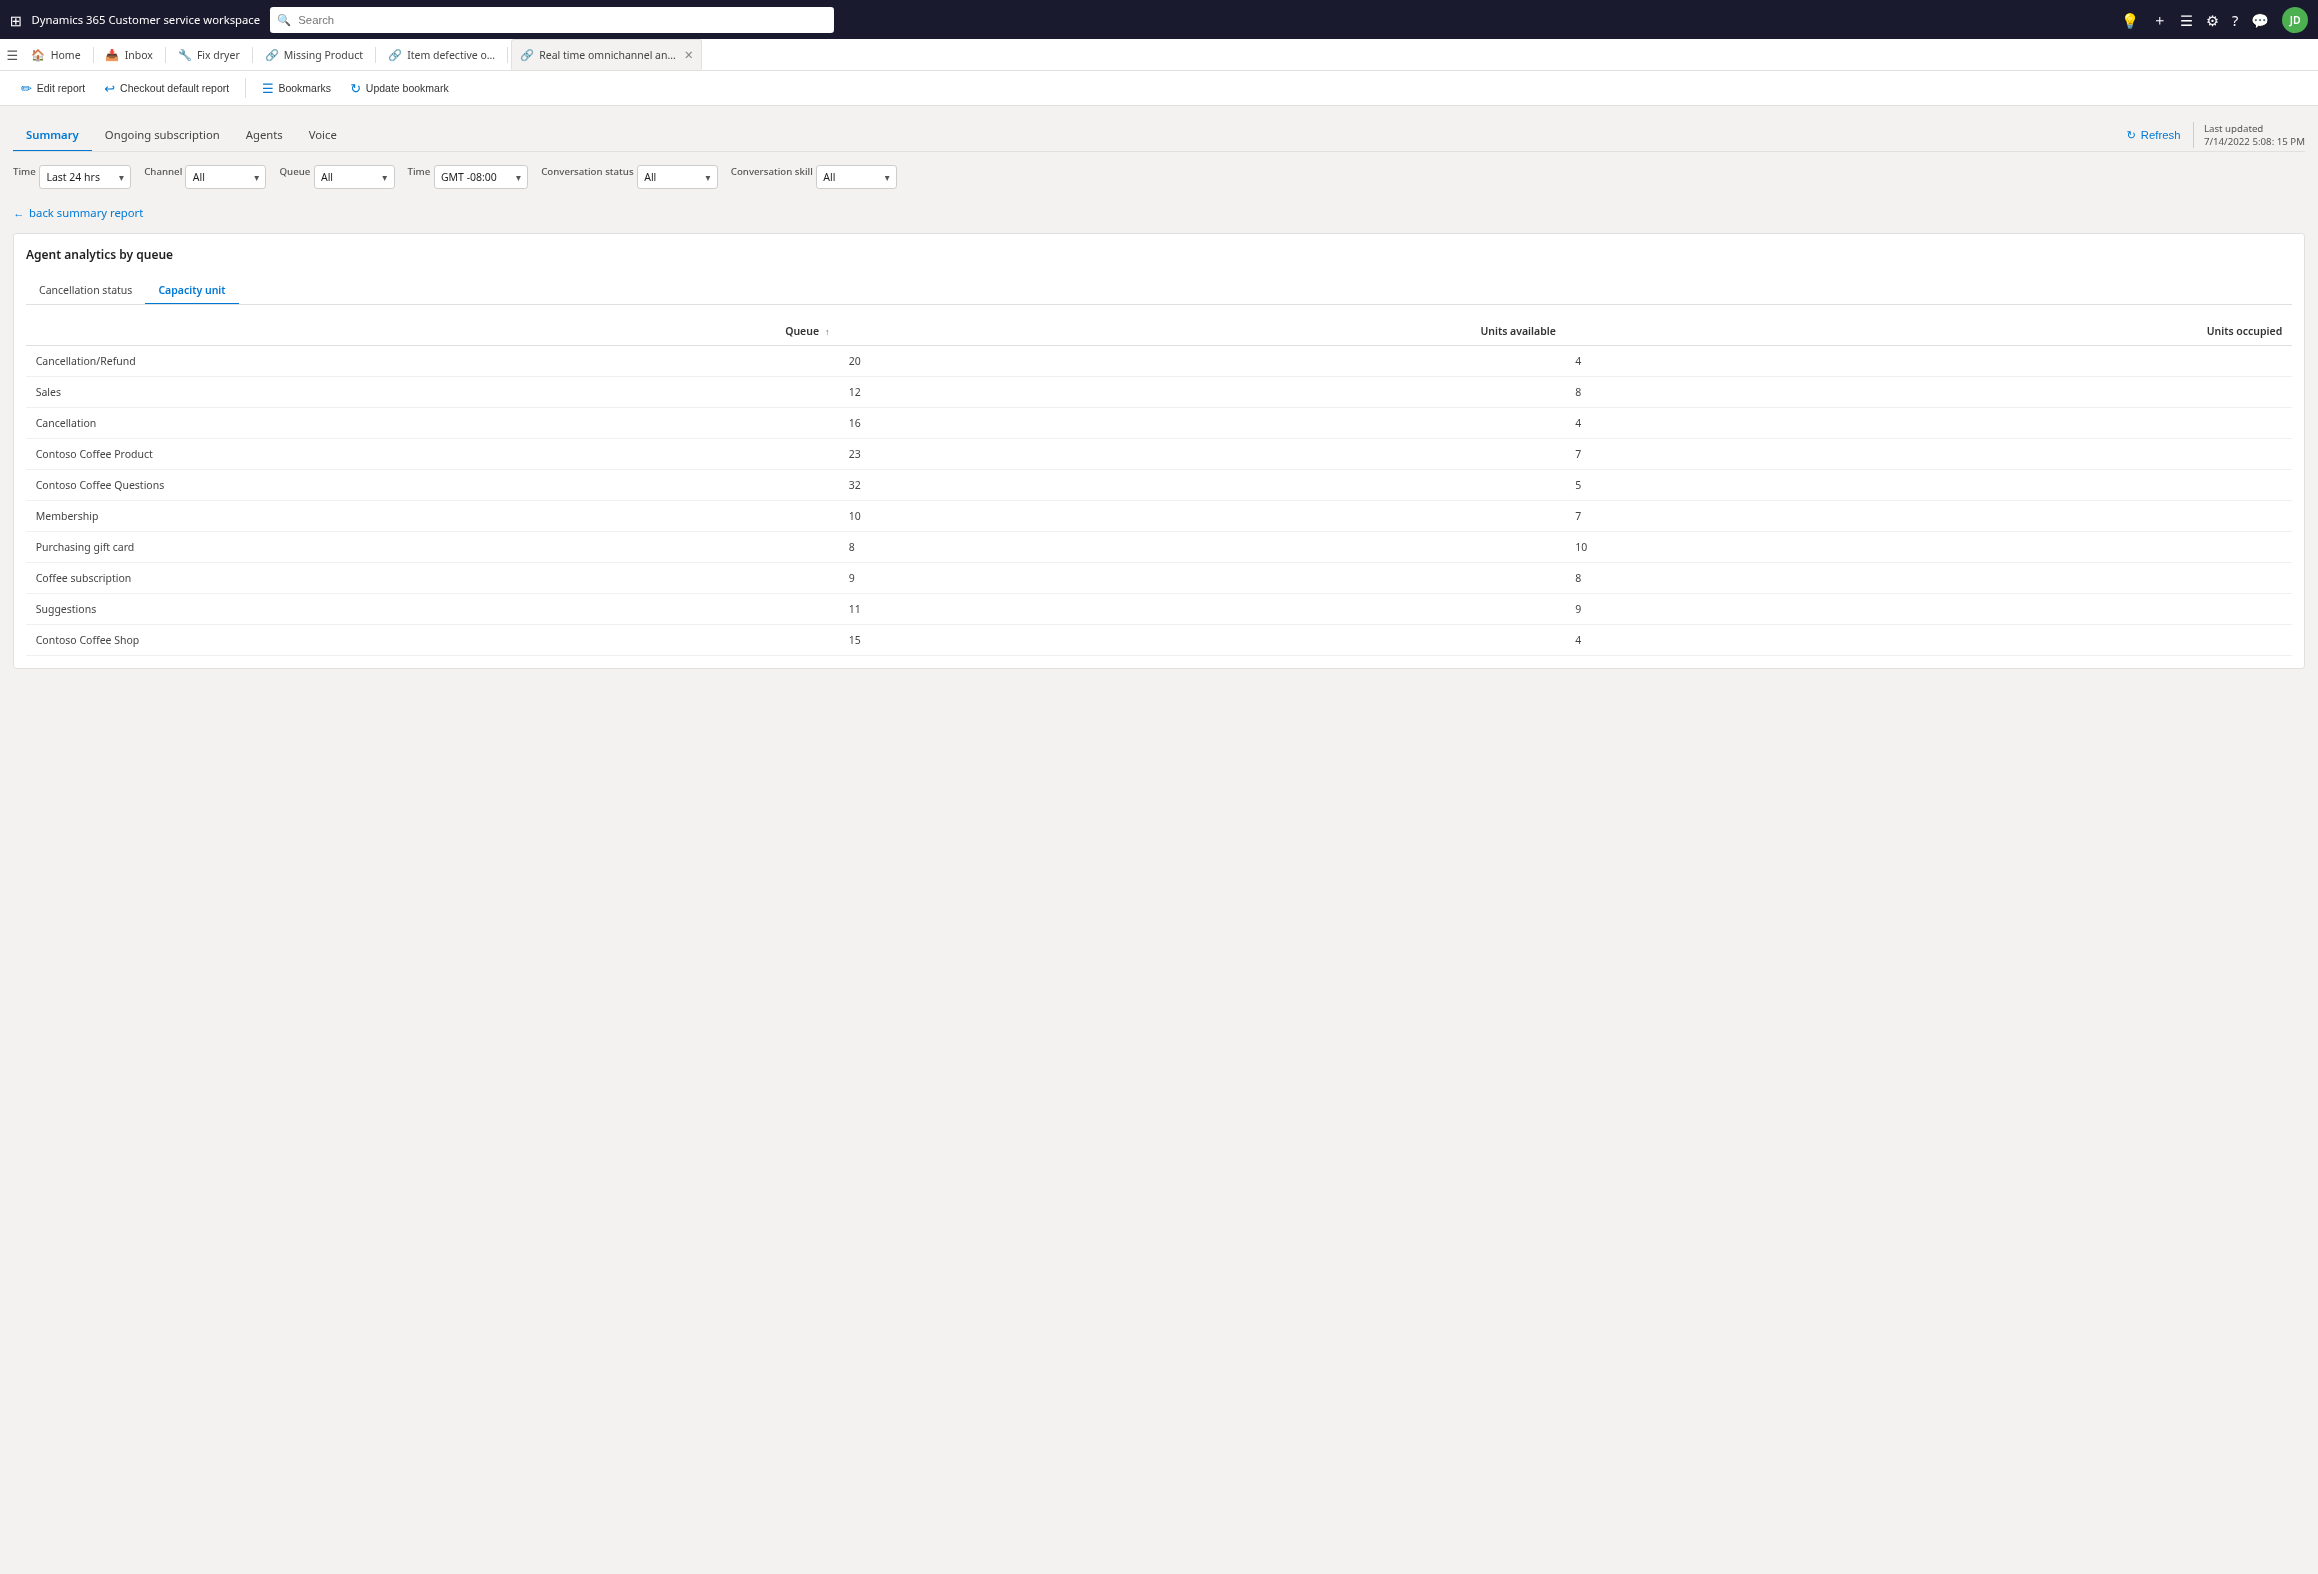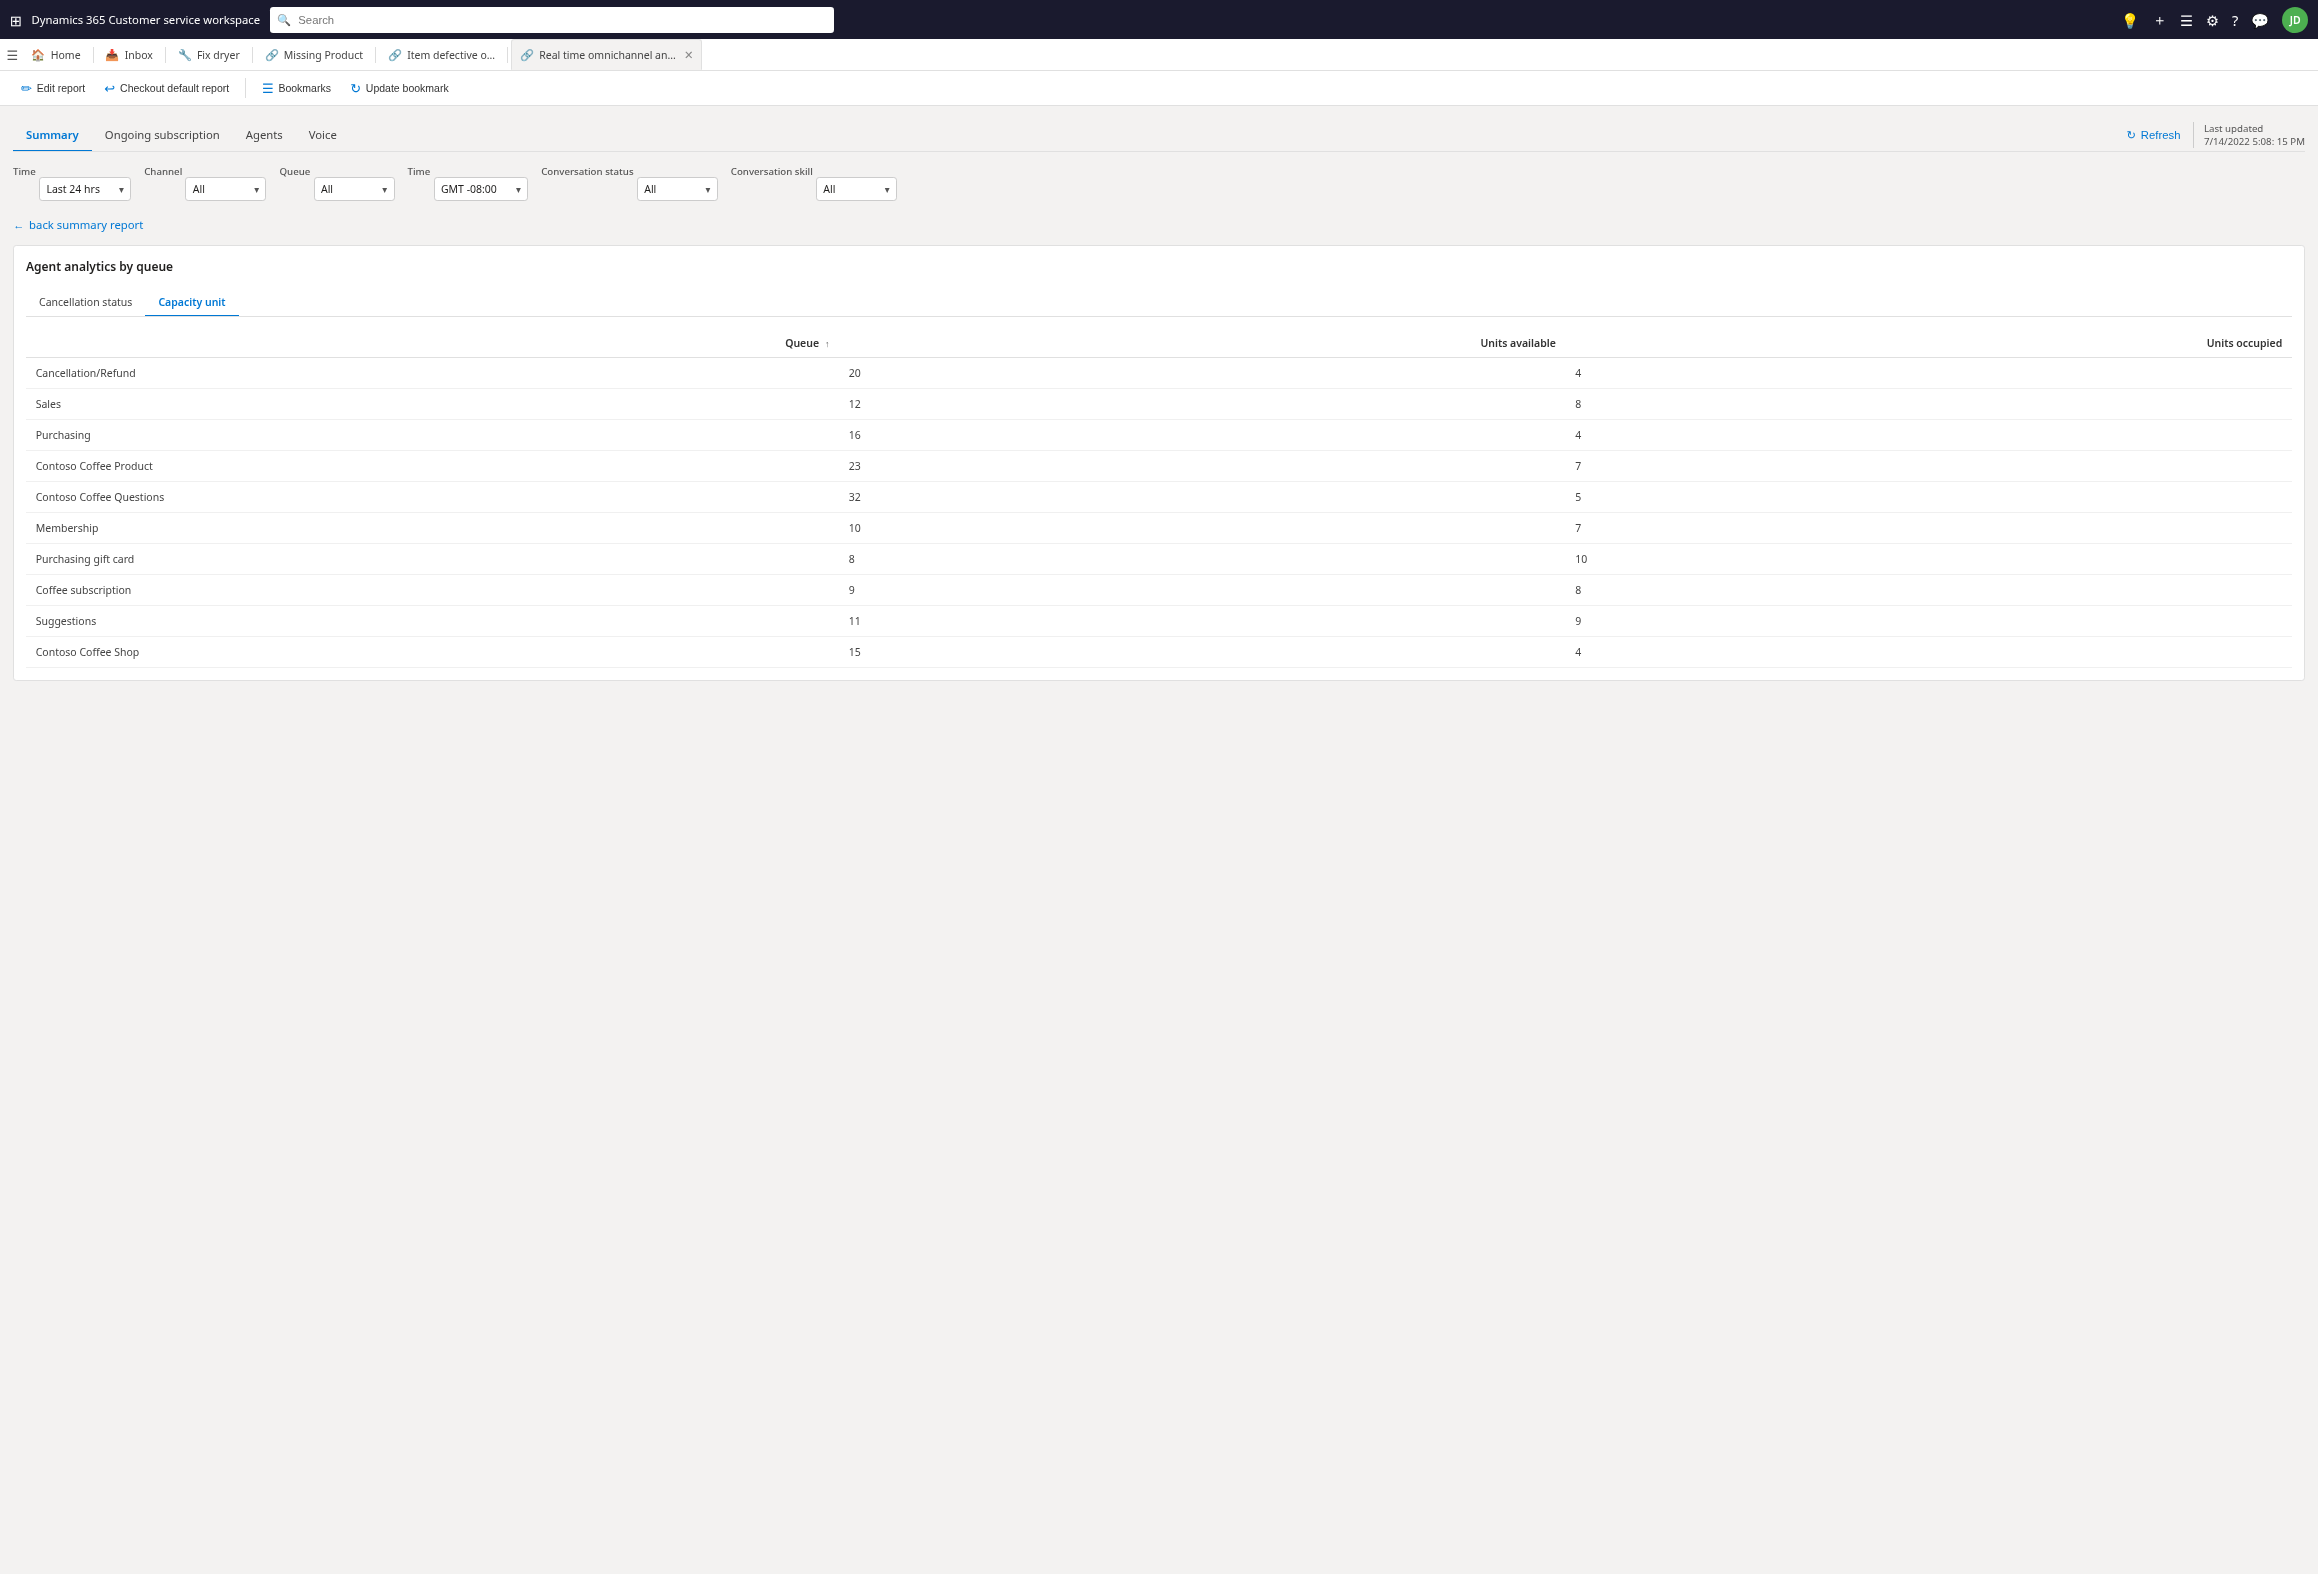--- a/index.html
+++ b/index.html
@@ -165,21 +165,20 @@
       display: flex;
       align-items: center;
       border: 0.8px solid #ccc;
       border-radius: 3.2px;
       padding: 4px 6.4px;
       background: #fff;
       cursor: pointer;
       font-size: 10.5px;
       gap: 19px;
       min-width: 81px;
-      margin-top: 12px;
     }
     .filter-select .chevron { font-size: 9.7px; color: #555; margin-left: auto; }
 
     
     .back-link {
       display: flex; align-items: center; gap: 4.8px;
       color: #0078d4; font-size: 11.3px; cursor: pointer;
       margin-bottom: 13px;
     }
 
@@ -410,21 +409,21 @@
     <td class="col-queue">Cancellation/Refund</td>
     <td class="col-units-avail">20</td>
     <td class="col-units-occ">4</td>
   </tr>
           <tr>
     <td class="col-queue">Sales</td>
     <td class="col-units-avail">12</td>
     <td class="col-units-occ">8</td>
   </tr>
           <tr>
-    <td class="col-queue">Purchasing</td>
+    <td class="col-queue">Cancellation</td>
     <td class="col-units-avail">16</td>
     <td class="col-units-occ">4</td>
   </tr>
           <tr>
     <td class="col-queue">Contoso Coffee Product</td>
     <td class="col-units-avail">23</td>
     <td class="col-units-occ">7</td>
   </tr>
           <tr>
     <td class="col-queue">Contoso Coffee Questions</td>

